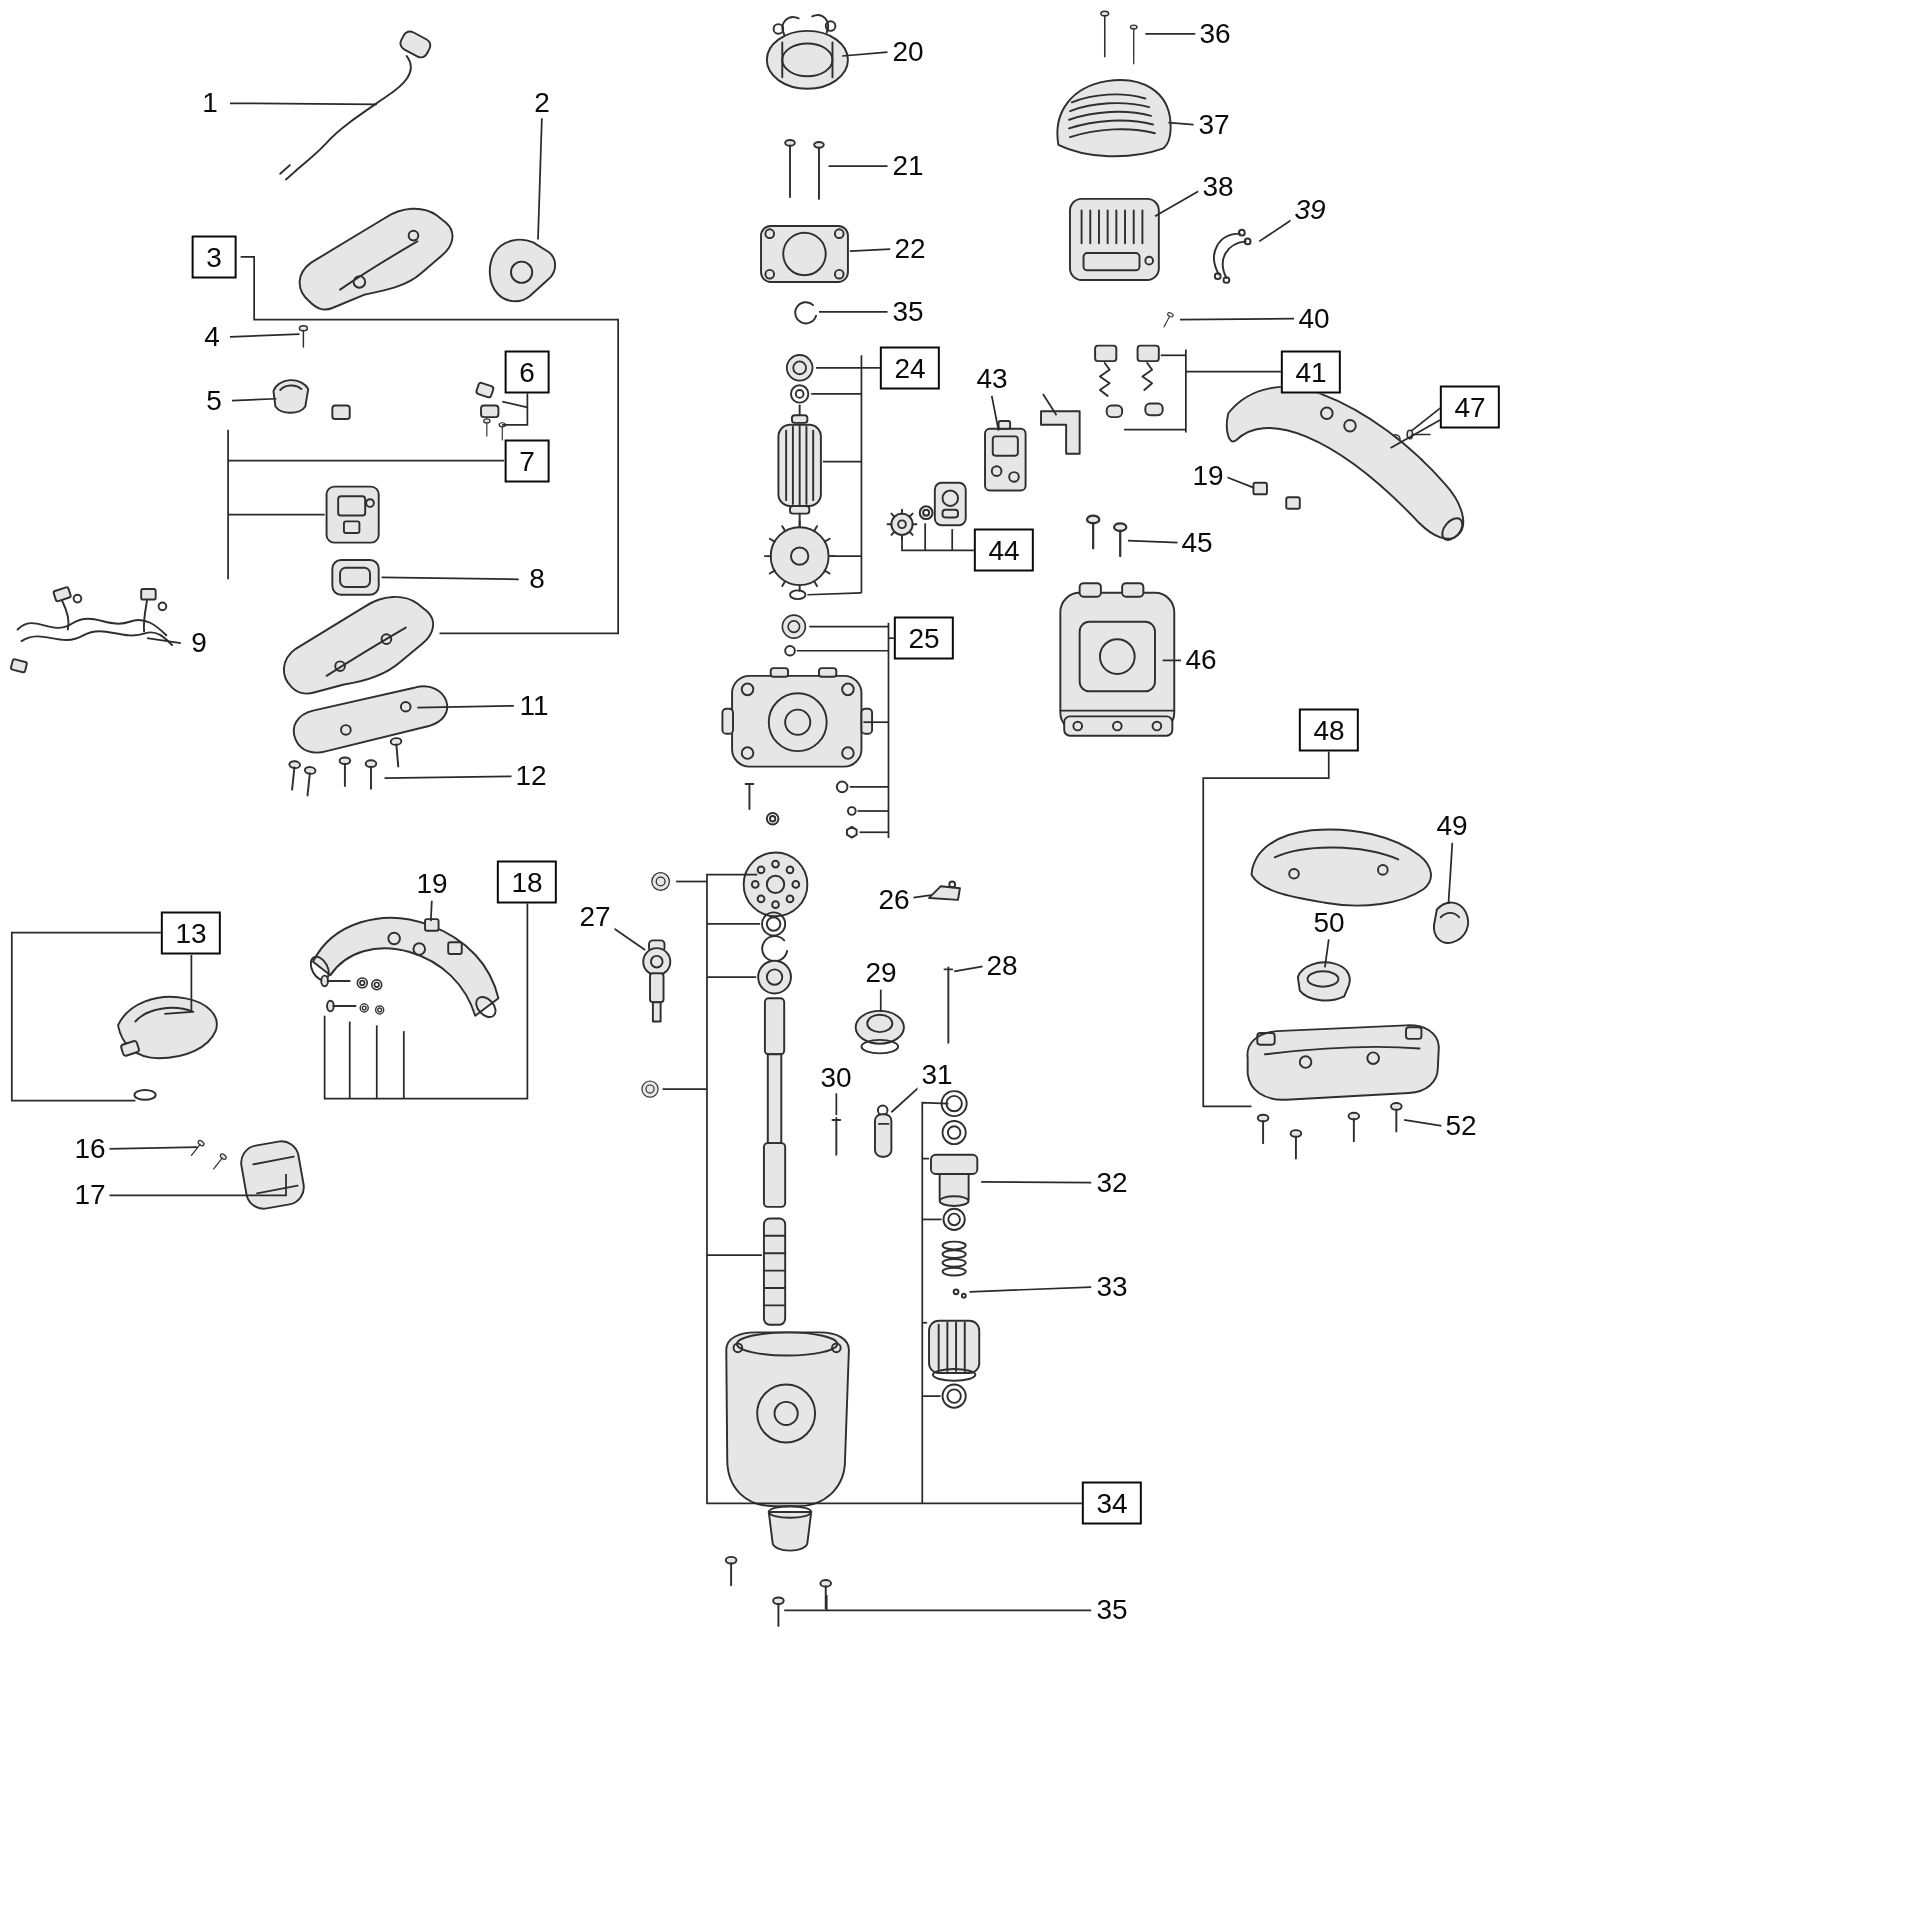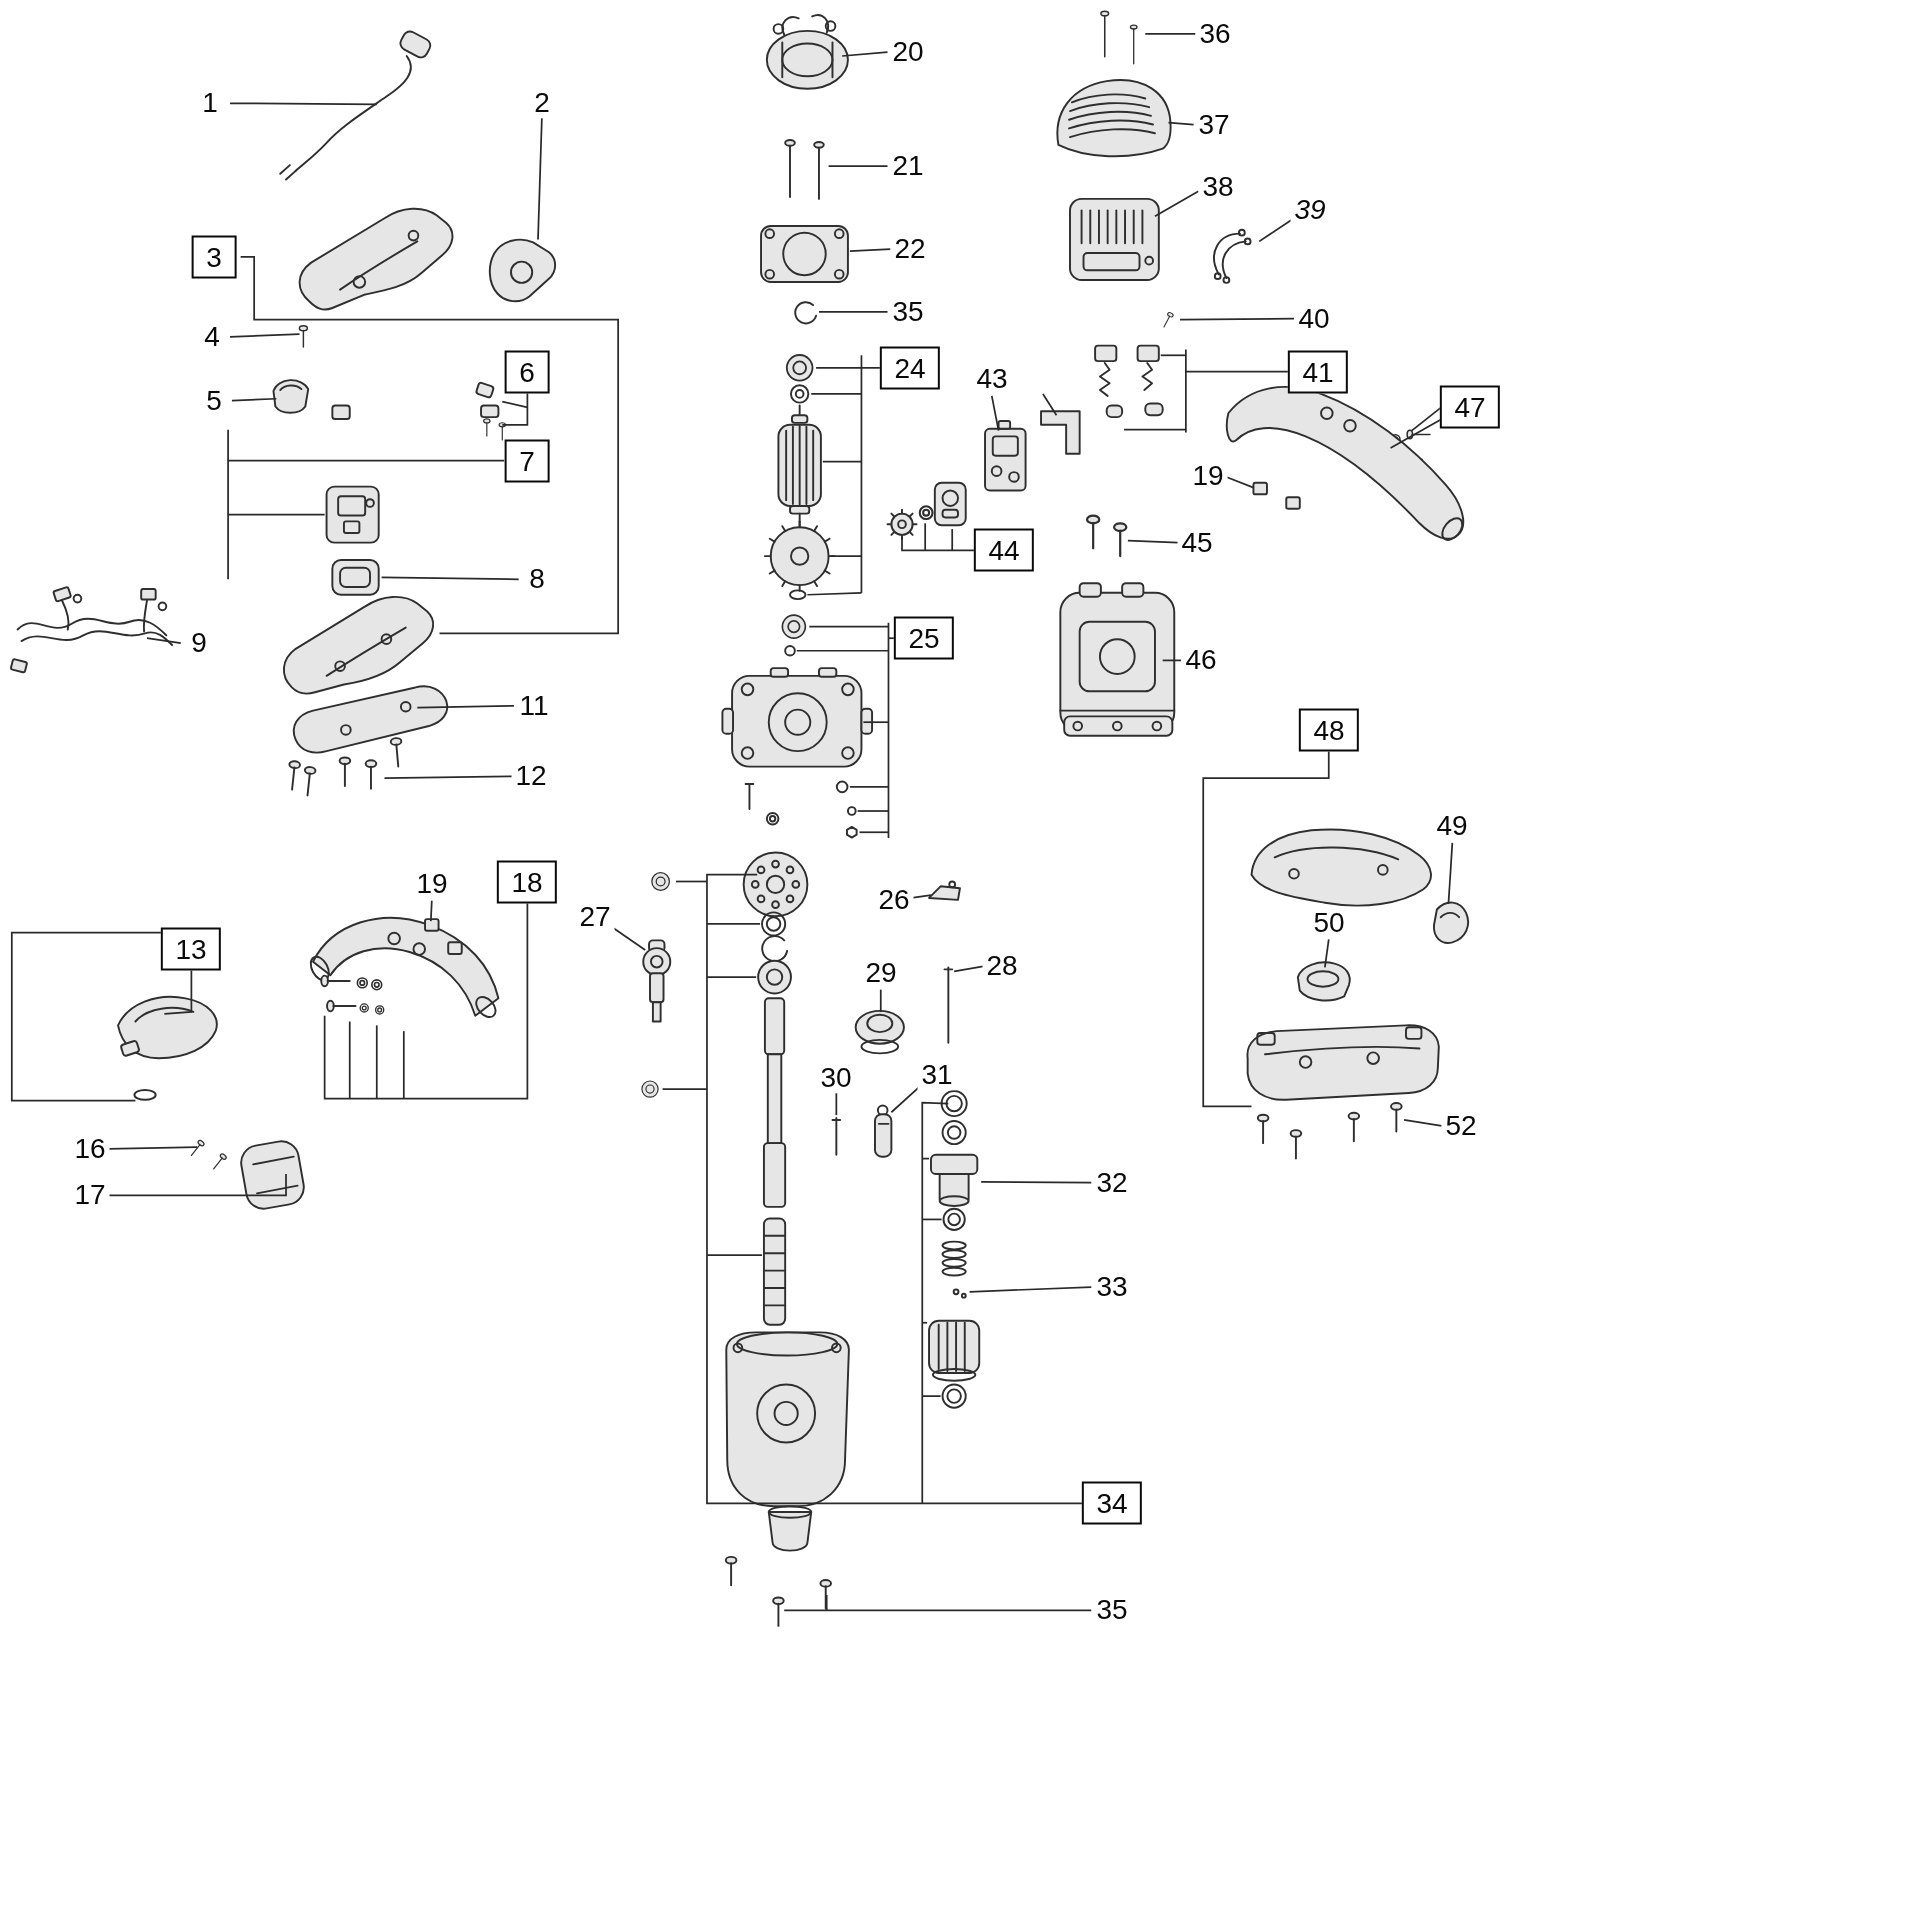--- a/index.html
+++ b/index.html
@@ -596,21 +596,21 @@
       <div class="part-label" style="left: 542px; top: 103px;">2</div>
       <div class="part-label boxed" style="left: 214px; top: 257px;">3</div>
       <div class="part-label" style="left: 212px; top: 337px;">4</div>
       <div class="part-label" style="left: 214px; top: 401px;">5</div>
       <div class="part-label boxed" style="left: 527px; top: 372px;">6</div>
       <div class="part-label boxed" style="left: 527px; top: 461px;">7</div>
       <div class="part-label" style="left: 537px; top: 579px;">8</div>
       <div class="part-label" style="left: 199px; top: 643px;">9</div>
       <div class="part-label" style="left: 534px; top: 706px;">11</div>
       <div class="part-label" style="left: 531px; top: 776px;">12</div>
-      <div class="part-label boxed" style="left: 191px; top: 933px; margin-top: 16px;">13</div>
+      <div class="part-label boxed" style="left: 191px; top: 933px;">13</div>
       <div class="part-label" style="left: 90px; top: 1149px;">16</div>
       <div class="part-label" style="left: 90px; top: 1195px;">17</div>
       <div class="part-label boxed" style="left: 527px; top: 882px;">18</div>
       <div class="part-label" style="left: 432px; top: 884px;">19</div>
       <div class="part-label" style="left: 908px; top: 52px;">20</div>
       <div class="part-label" style="left: 908px; top: 166px; text-align: center;">21</div>
       <div class="part-label" style="left: 910px; top: 249px;">22</div>
       <div class="part-label" style="left: 908px; top: 312px;">35</div>
       <div class="part-label boxed" style="left: 910px; top: 368px;">24</div>
       <div class="part-label boxed" style="left: 924px; top: 638px;">25</div>
@@ -622,21 +622,21 @@
       <div class="part-label" style="left: 937px; top: 1075px;">31</div>
       <div class="part-label" style="left: 1112px; top: 1183px;">32</div>
       <div class="part-label" style="left: 1112px; top: 1287px;">33</div>
       <div class="part-label boxed" style="left: 1112px; top: 1503px;">34</div>
       <div class="part-label" style="left: 1112px; top: 1610px;">35</div>
       <div class="part-label" style="left: 1215px; top: 34px;">36</div>
       <div class="part-label" style="left: 1214px; top: 125px;">37</div>
       <div class="part-label" style="left: 1218px; top: 187px;">38</div>
       <div class="part-label" style="left: 1310px; top: 210px; font-style: italic;">39</div>
       <div class="part-label" style="left: 1314px; top: 319px;">40</div>
-      <div class="part-label boxed" style="left: 1311px; top: 372px; margin-left: 7px;">41</div>
+      <div class="part-label boxed" style="left: 1311px; top: 372px;">41</div>
       <div class="part-label" style="left: 991px; top: 378px;">42</div>
       <div class="part-label" style="left: 992px; top: 379px;">43</div>
       <div class="part-label boxed" style="left: 1004px; top: 550px;">44</div>
       <div class="part-label" style="left: 1197px; top: 543px;">45</div>
       <div class="part-label" style="left: 1201px; top: 660px;">46</div>
       <div class="part-label boxed" style="left: 1470px; top: 407px;">47</div>
       <div class="part-label" style="left: 1208px; top: 476px;">19</div>
       <div class="part-label boxed" style="left: 1329px; top: 730px;">48</div>
       <div class="part-label" style="left: 1452px; top: 826px;">49</div>
       <div class="part-label" style="left: 1329px; top: 923px;">50</div>

